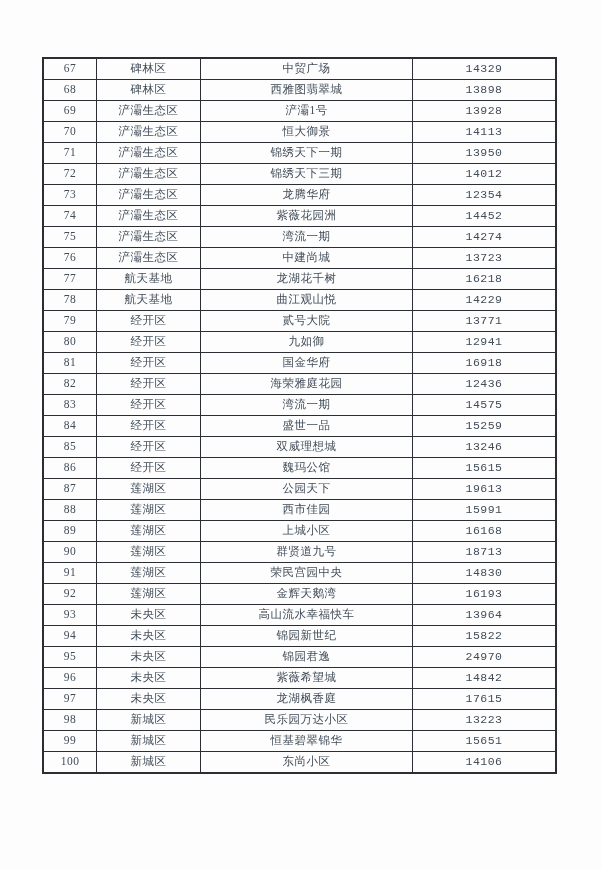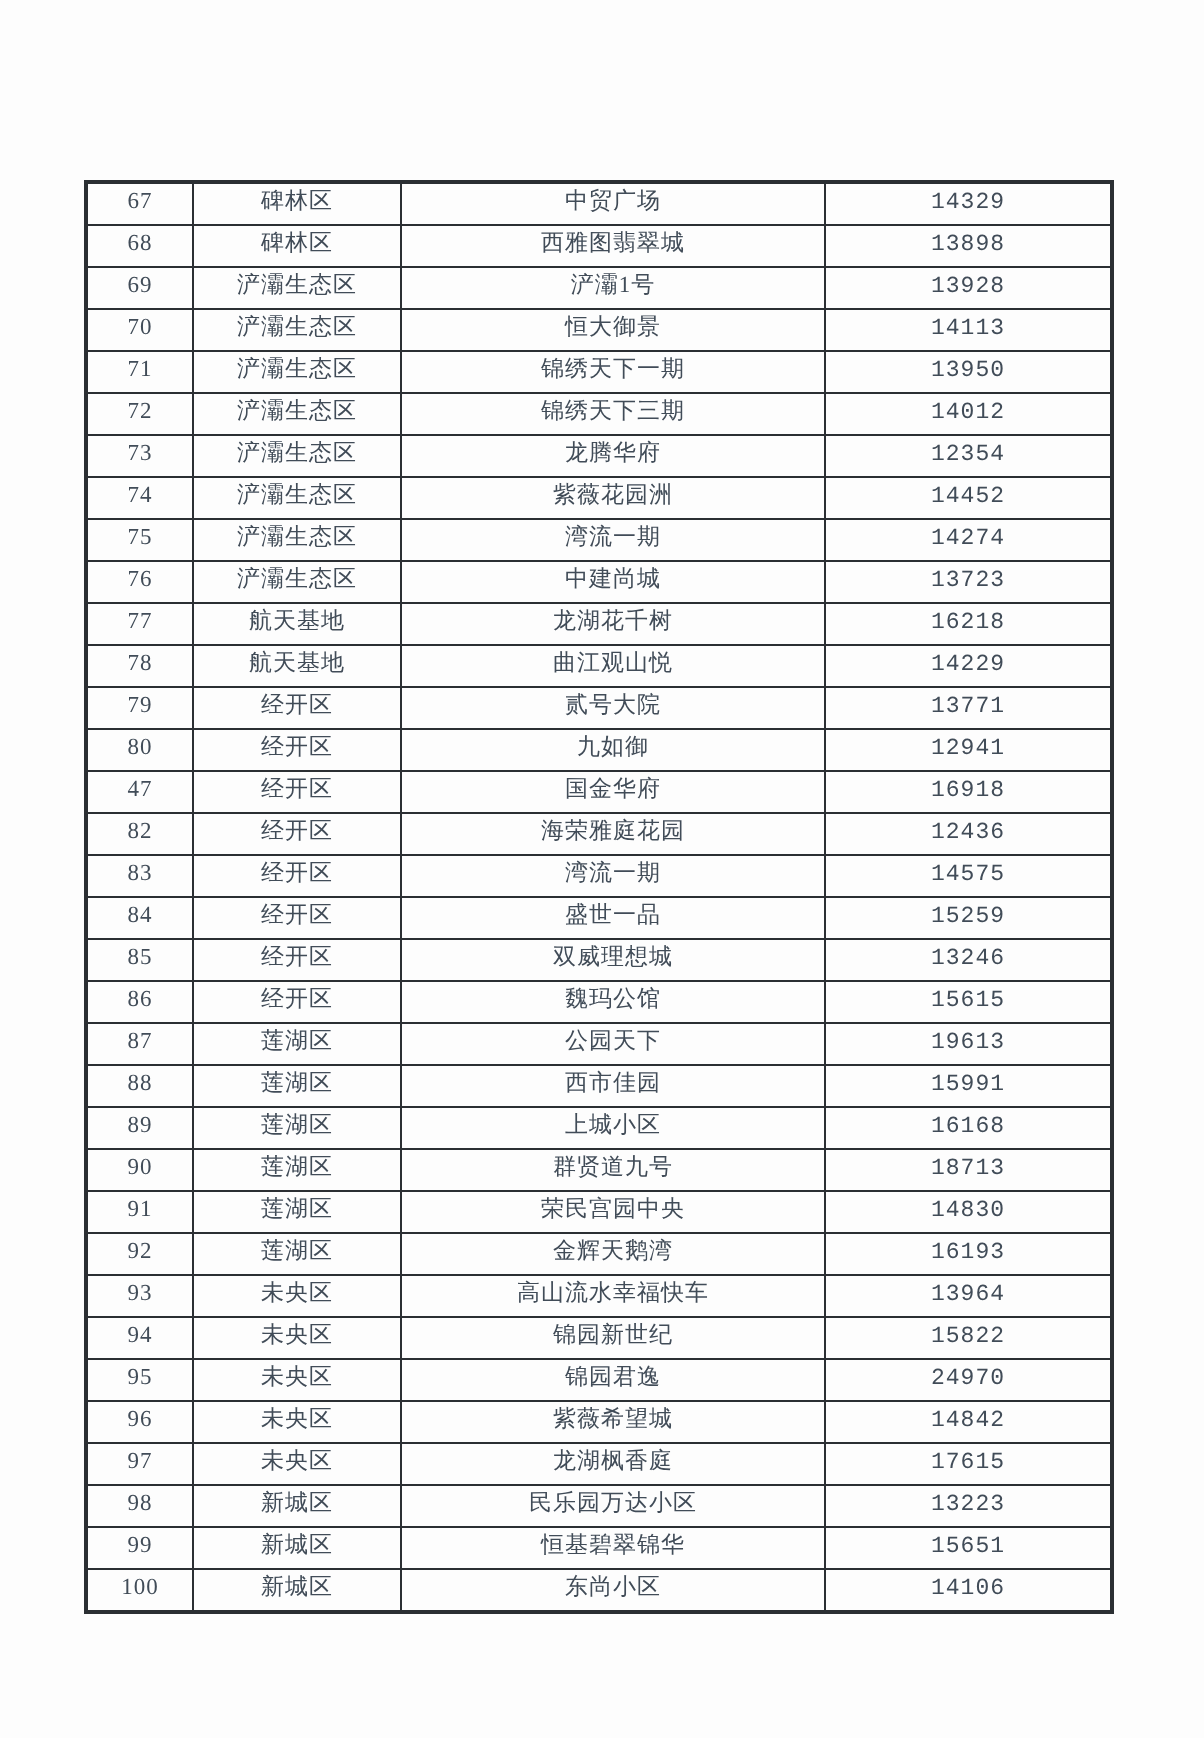--- a/index.html
+++ b/index.html
@@ -23,21 +23,20 @@
     background: #fdfdfd;
   }
   table.price-table {
     position: absolute;
     left: 42px;
     top: 57px;
     width: 498px;
     border-collapse: collapse;
     table-layout: fixed;
     border: 2px solid #2b2f33;
-    margin-top: 33px;
   }
   table.price-table td {
     border: 1.5px solid #2b2f33;
     height: 20px;
     padding: 0 2px;
     text-align: center;
     vertical-align: middle;
     font-size: 11.5px;
     line-height: 1;
     color: #414c58;
@@ -134,21 +133,21 @@
           <td class="col-community">贰号大院</td>
           <td class="col-price">13771</td>
         </tr>
         <tr>
           <td class="col-no">80</td>
           <td class="col-district">经开区</td>
           <td class="col-community">九如御</td>
           <td class="col-price">12941</td>
         </tr>
         <tr>
-          <td class="col-no">47</td>
+          <td class="col-no">81</td>
           <td class="col-district">经开区</td>
           <td class="col-community">国金华府</td>
           <td class="col-price">16918</td>
         </tr>
         <tr>
           <td class="col-no">82</td>
           <td class="col-district">经开区</td>
           <td class="col-community">海荣雅庭花园</td>
           <td class="col-price">12436</td>
         </tr>

